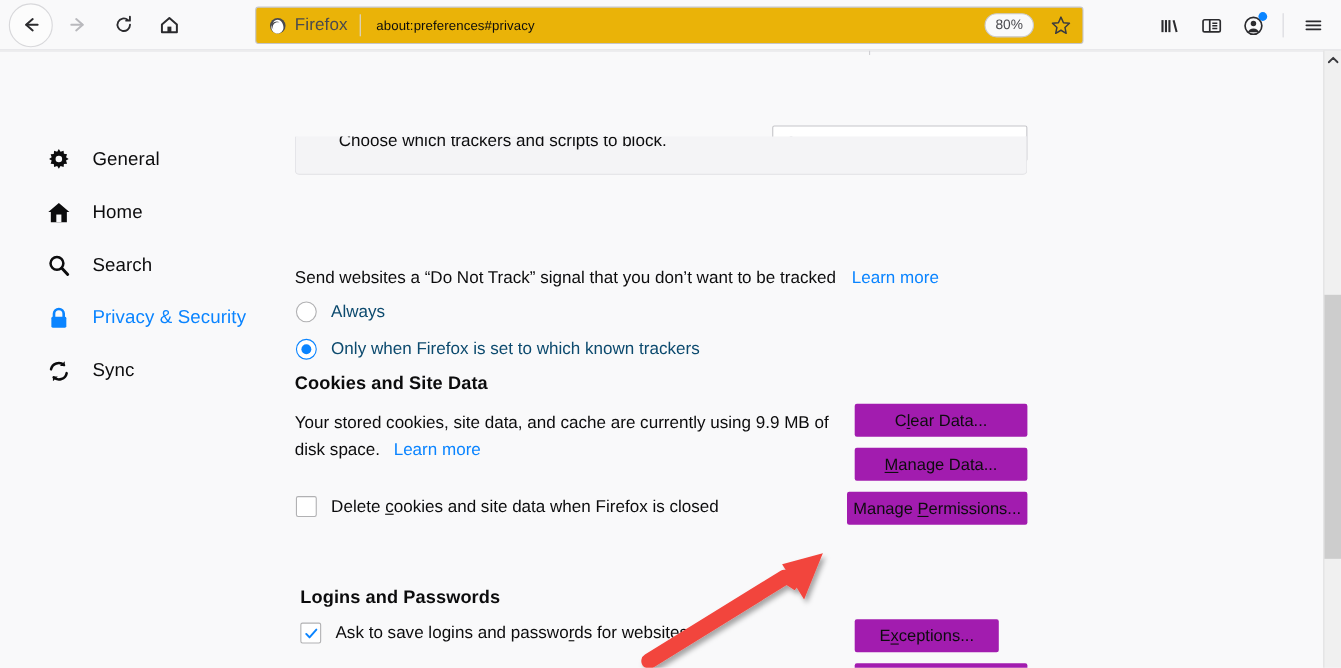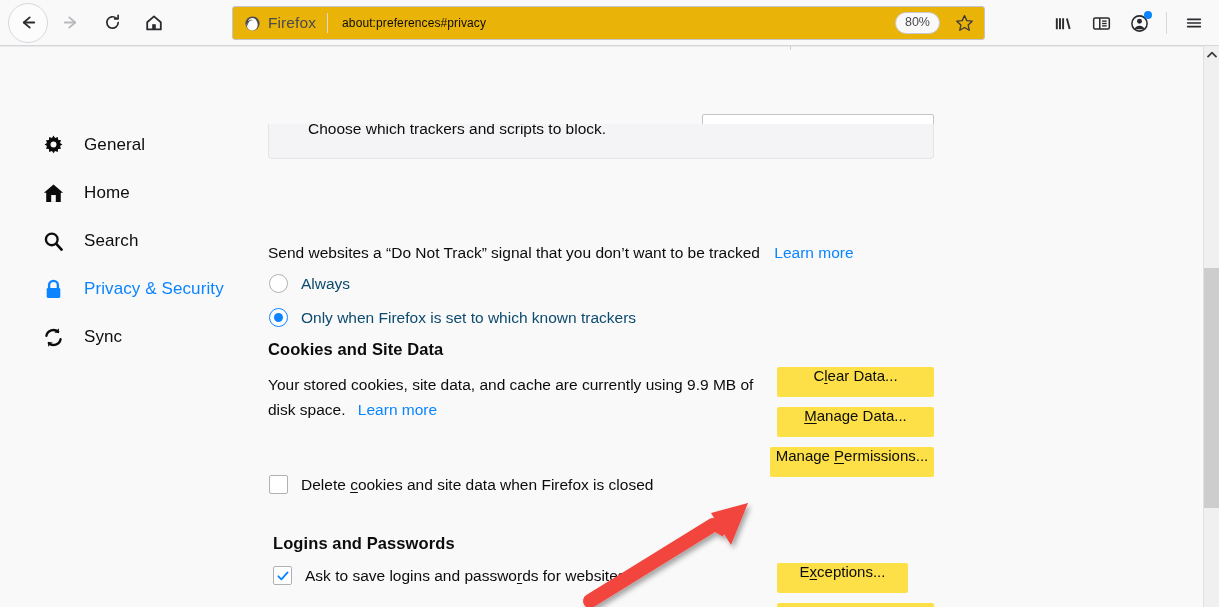--- a/index.html
+++ b/index.html
@@ -181,26 +181,26 @@
     border: 1px solid #b1b1b3; background: #fff;
     display: flex; align-items: center; justify-content: center;
     flex: none;
   }
   .check-row .lbl { font-size: 15.5px; color: #0c0c0d; white-space: nowrap; }
 
   .akey { text-decoration: underline; text-underline-offset: 2px; }
 
   .btn {
     position: absolute;
-    background: #fde047;
+    background: #a21caf;
     border: none; border-radius: 2px;
     font-size: 15px; color: #0c0c0d;
     font-family: "Liberation Sans", sans-serif;
     cursor: pointer;
-    display: flex; justify-content: center;
+    display: flex; align-items: center; justify-content: center;
     white-space: nowrap;
   }
 
   
   .arrow-svg {
     position: absolute; left: 570px; top: 440px;
     width: 210px; height: 130px;
     pointer-events: none;
   }
 
@@ -404,21 +404,21 @@
       <span class="lbl">Only when Firefox is set to which known trackers</span>
     </div>
 
     <div class="sec-head" style="top:294px">Cookies and Site Data</div>
 
     <div class="body-text" style="top:326px">
       <span>Your stored cookies, site data, and cache are currently using 9.9 MB of disk space.</span>
       <span class="lnk" style="margin-left:8px">Learn more</span>
     </div>
 
-    <div class="check-row" style="left:1px; top:429px">
+    <div class="check-row" style="left:1px; top:405px">
       <span class="cbox"></span>
       <span class="lbl">Delete <span class="akey">c</span>ookies and site data when Firefox is closed</span>
     </div>
 
     <button class="btn" style="left:509px; top:321px; width:157px; height:30px">
       <span>C<span class="akey">l</span>ear Data...</span>
     </button>
 
     <button class="btn" style="left:509px; top:361px; width:157px; height:30px">
       <span><span class="akey">M</span>anage Data...</span>

